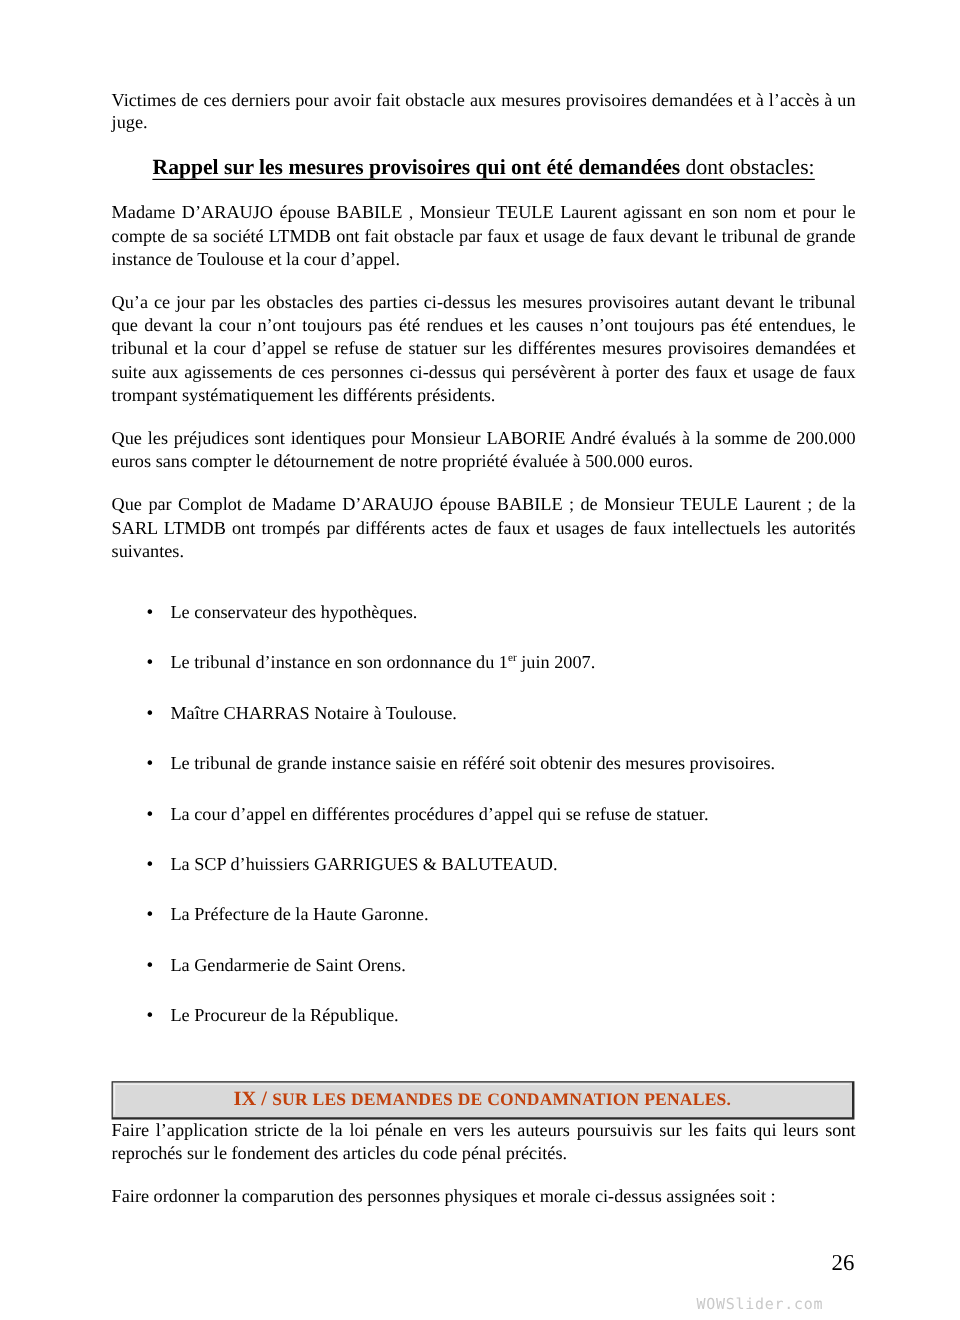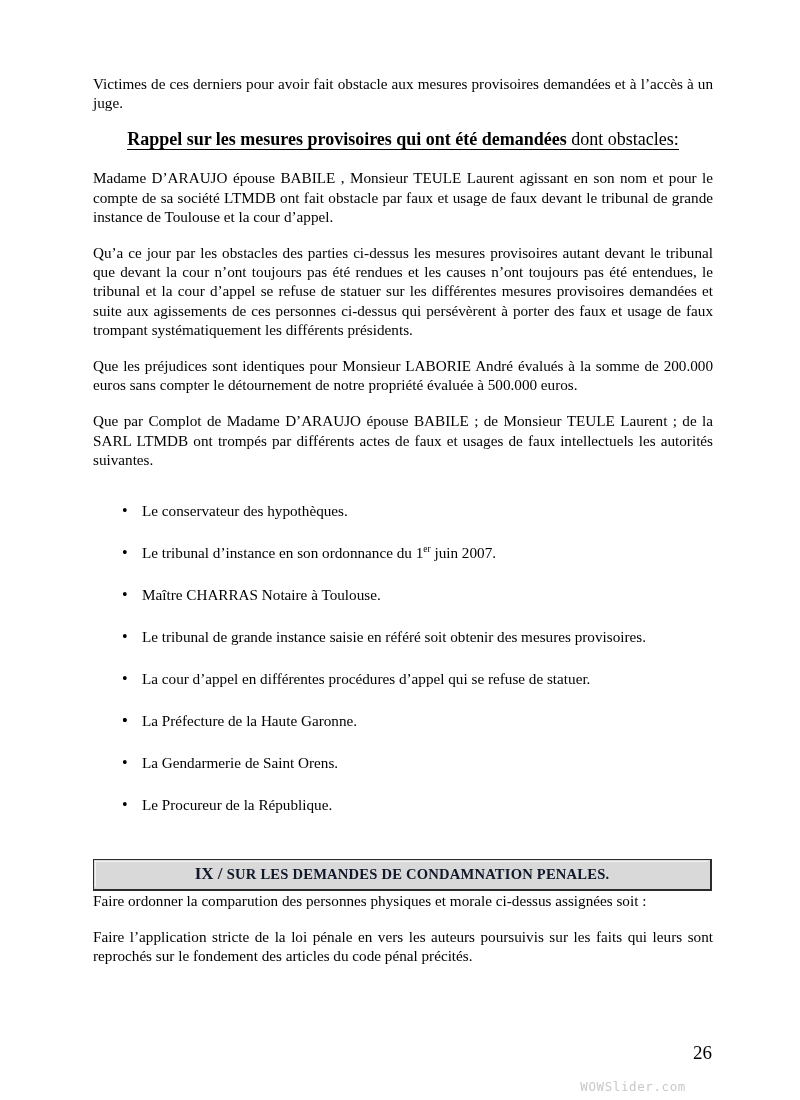--- a/index.html
+++ b/index.html
@@ -102,21 +102,21 @@
   .banner .inner-line {
     position: absolute;
     left: 1px; top: 1px; right: 2px; bottom: 2px;
     border-top: 1px solid #f2f2f2;
     border-left: 1px solid #f2f2f2;
     pointer-events: none;
   }
   .banner .banner-text {
     position: relative;
     font-weight: bold;
-    color: #0f172a;
+    color: #c2410c;
     white-space: nowrap;
   }
   .banner .num {
     font-size: 17px;
     letter-spacing: 0px;
   }
   .banner .label {
     font-size: 14.6px;
     letter-spacing: 0.2px;
   }
@@ -189,20 +189,21 @@
         <span>Le tribunal de grande instance saisie en référé soit obtenir des mesures provisoires.</span>
       </li>
 
       <li>
         <span class="bullet-dot">•</span>
         <span>La cour d’appel  en différentes procédures d’appel qui se refuse de statuer.</span>
       </li>
 
       <li>
         <span class="bullet-dot">•</span>
+        <span>La SCP d’huissiers GARRIGUES &amp; BALUTEAUD.</span>
       </li>
 
       <li>
         <span class="bullet-dot">•</span>
         <span>La Préfecture de la Haute Garonne.</span>
       </li>
 
       <li>
         <span class="bullet-dot">•</span>
         <span>La Gendarmerie de Saint Orens.</span>
@@ -215,23 +216,23 @@
 
     </ul>
 
     <div class="banner">
       <div class="inner-line"></div>
       <div class="banner-text">
         <span class="num">IX / </span><span class="label">SUR LES DEMANDES DE CONDAMNATION PENALES.</span>
       </div>
     </div>
 
+    <p class="para after-banner">Faire l’application stricte de la loi pénale en vers les auteurs poursuivis sur les faits qui leurs sont reprochés sur le fondement des articles du code pénal précités.</p>
+
     <p class="para">Faire ordonner la comparution des personnes physiques et morale ci-dessus assignées soit :</p>
 
-    <p class="para after-banner">Faire l’application stricte de la loi pénale en vers les auteurs poursuivis sur les faits qui leurs sont reprochés sur le fondement des articles du code pénal précités.</p>
-
   </div>
 
   <div class="page-number">26</div>
 
   <div class="watermark">WOWSlider.com</div>
 
 </div>
 
 </body></html>

